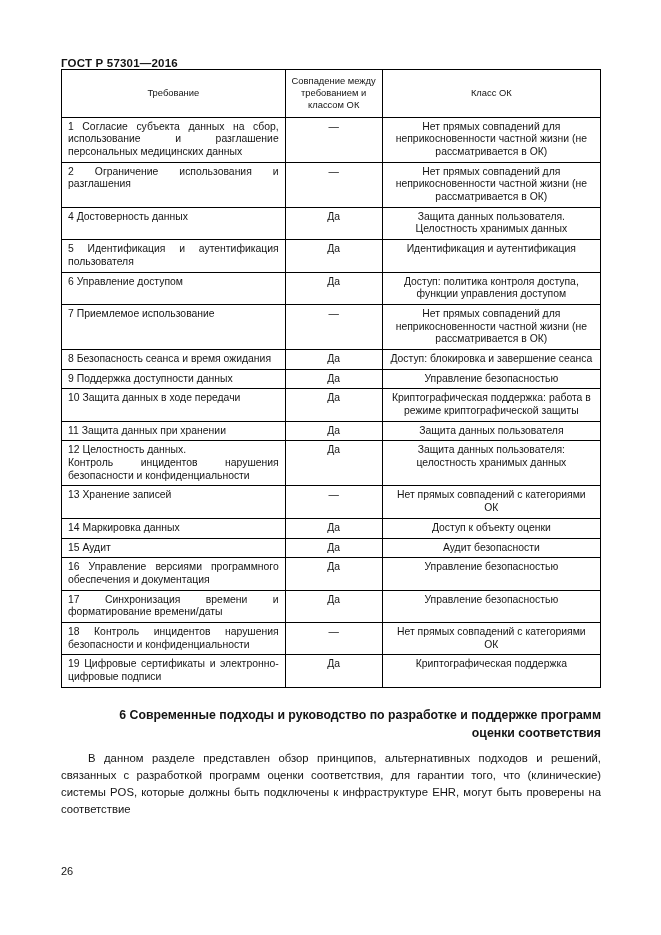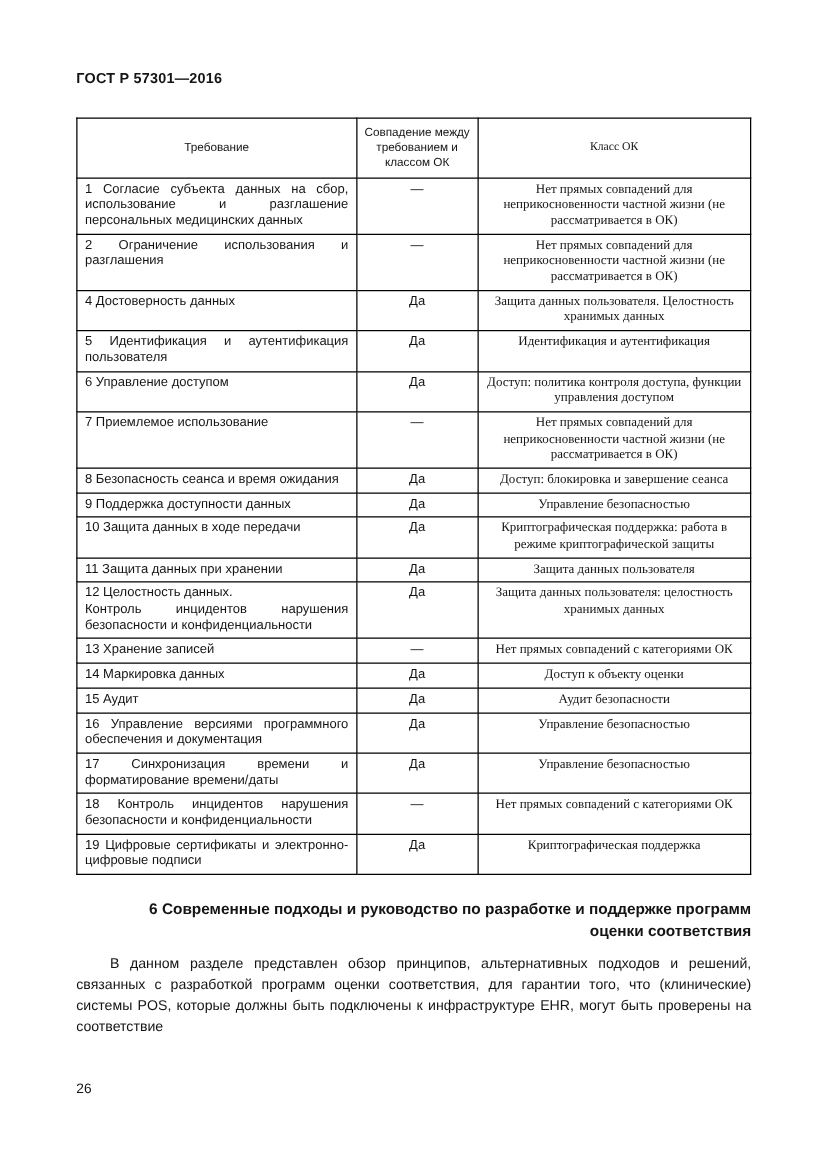--- a/index.html
+++ b/index.html
@@ -14,21 +14,20 @@
   }
   .page {
     position: absolute;
     left: 61px;
     top: 57px;
     width: 540px;
   }
   .doc-number {
     font-size: 11.5px;
     font-weight: bold;
-    margin-bottom: 25px;
     letter-spacing: 0.2px;
   }
   .table-caption {
     font-size: 10px;
     margin-bottom: 5px;
   }
   .caption-label { letter-spacing: 1.6px; }
   table {
     width: 100%;
     border-collapse: collapse;
@@ -43,21 +42,21 @@
   }
   th {
     font-weight: normal;
     font-size: 9.4px;
     line-height: 1.3;
     vertical-align: middle;
     padding: 5px 4px;
   }
   .c1 { width: 41.5%; }
   .c2 { width: 18%; }
-  .c3 { width: 40.5%; font-family: Liberation Serif, serif; }
+  .c3 { width: 40.5%; }
   td.c1 { text-align: justify; white-space: pre-line; }
   td.c2 { text-align: center; }
   td.c3 { text-align: center; }
   .section-heading {
     font-size: 12.3px;
     font-weight: bold;
     line-height: 1.45;
     margin-top: 19px;
     text-indent: 27px;
     text-align: right;

